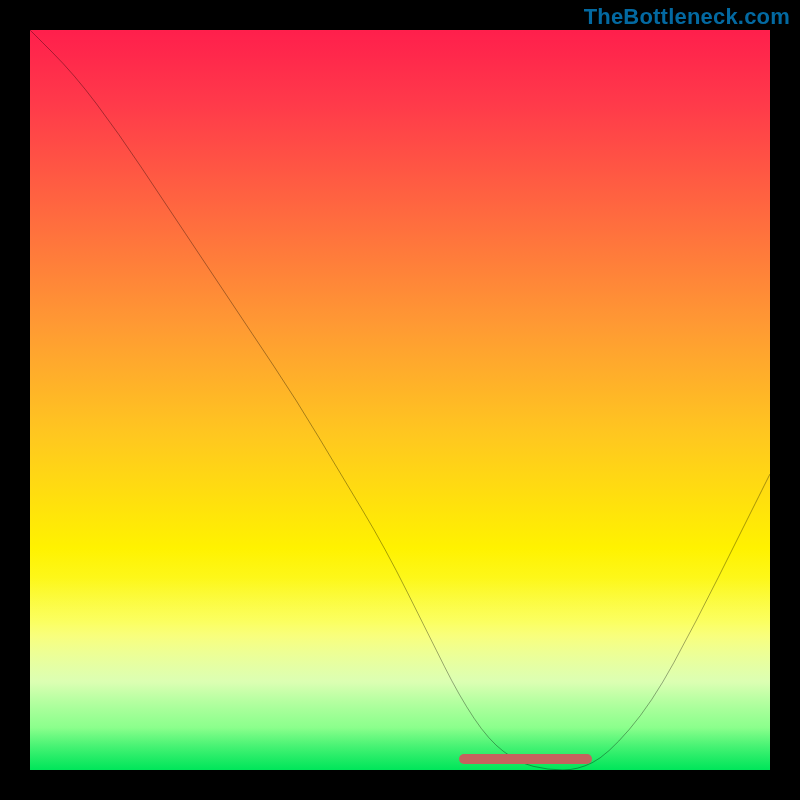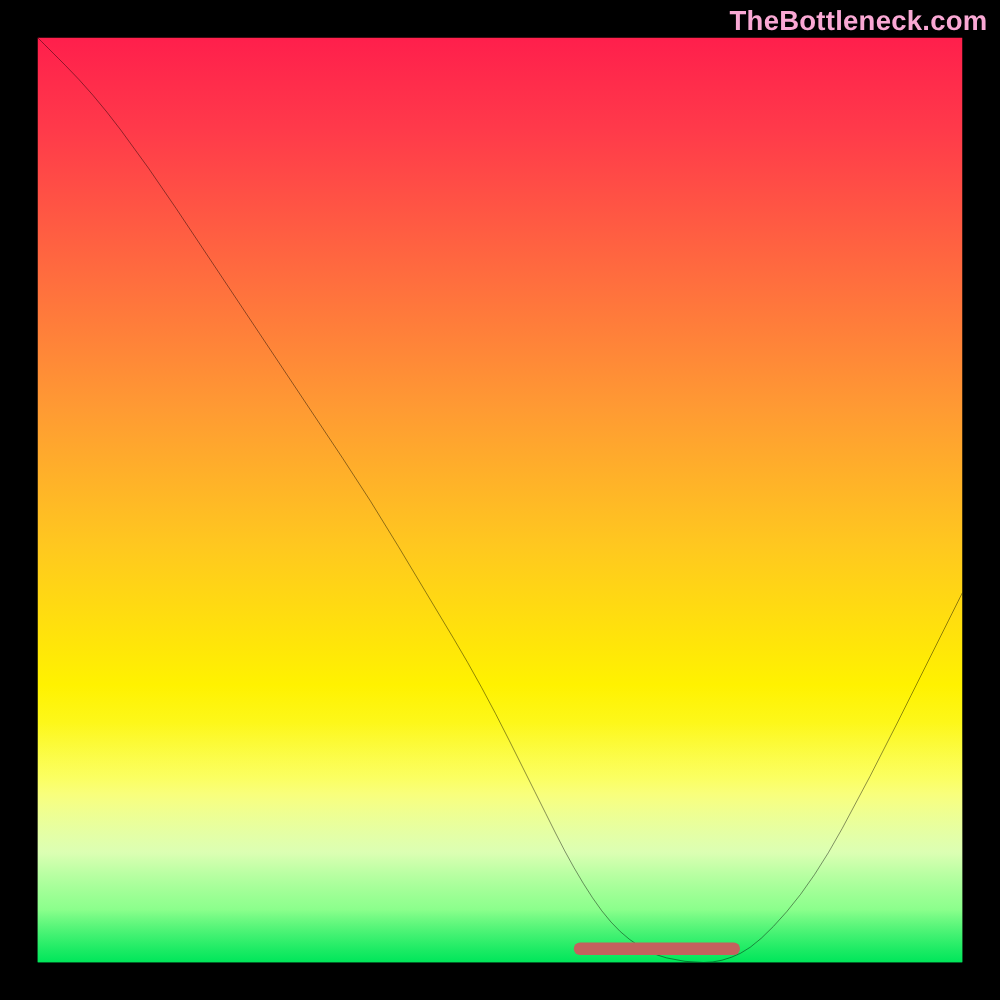--- a/index.html
+++ b/index.html
@@ -14,21 +14,21 @@
   .frame {
     position: relative;
     width: 800px;
     height: 800px;
     background: #000;
   }
   .watermark {
     position: absolute;
     top: 4px;
     right: 10px;
-    color: #f9a8d4;
+    color: #0369a1;
     font-size: 22px;
     font-weight: 600;
     letter-spacing: 0.2px;
     z-index: 30;
   }
   .plot-area {
     position: absolute;
     left: 30px;
     top: 30px;
     width: 740px;

